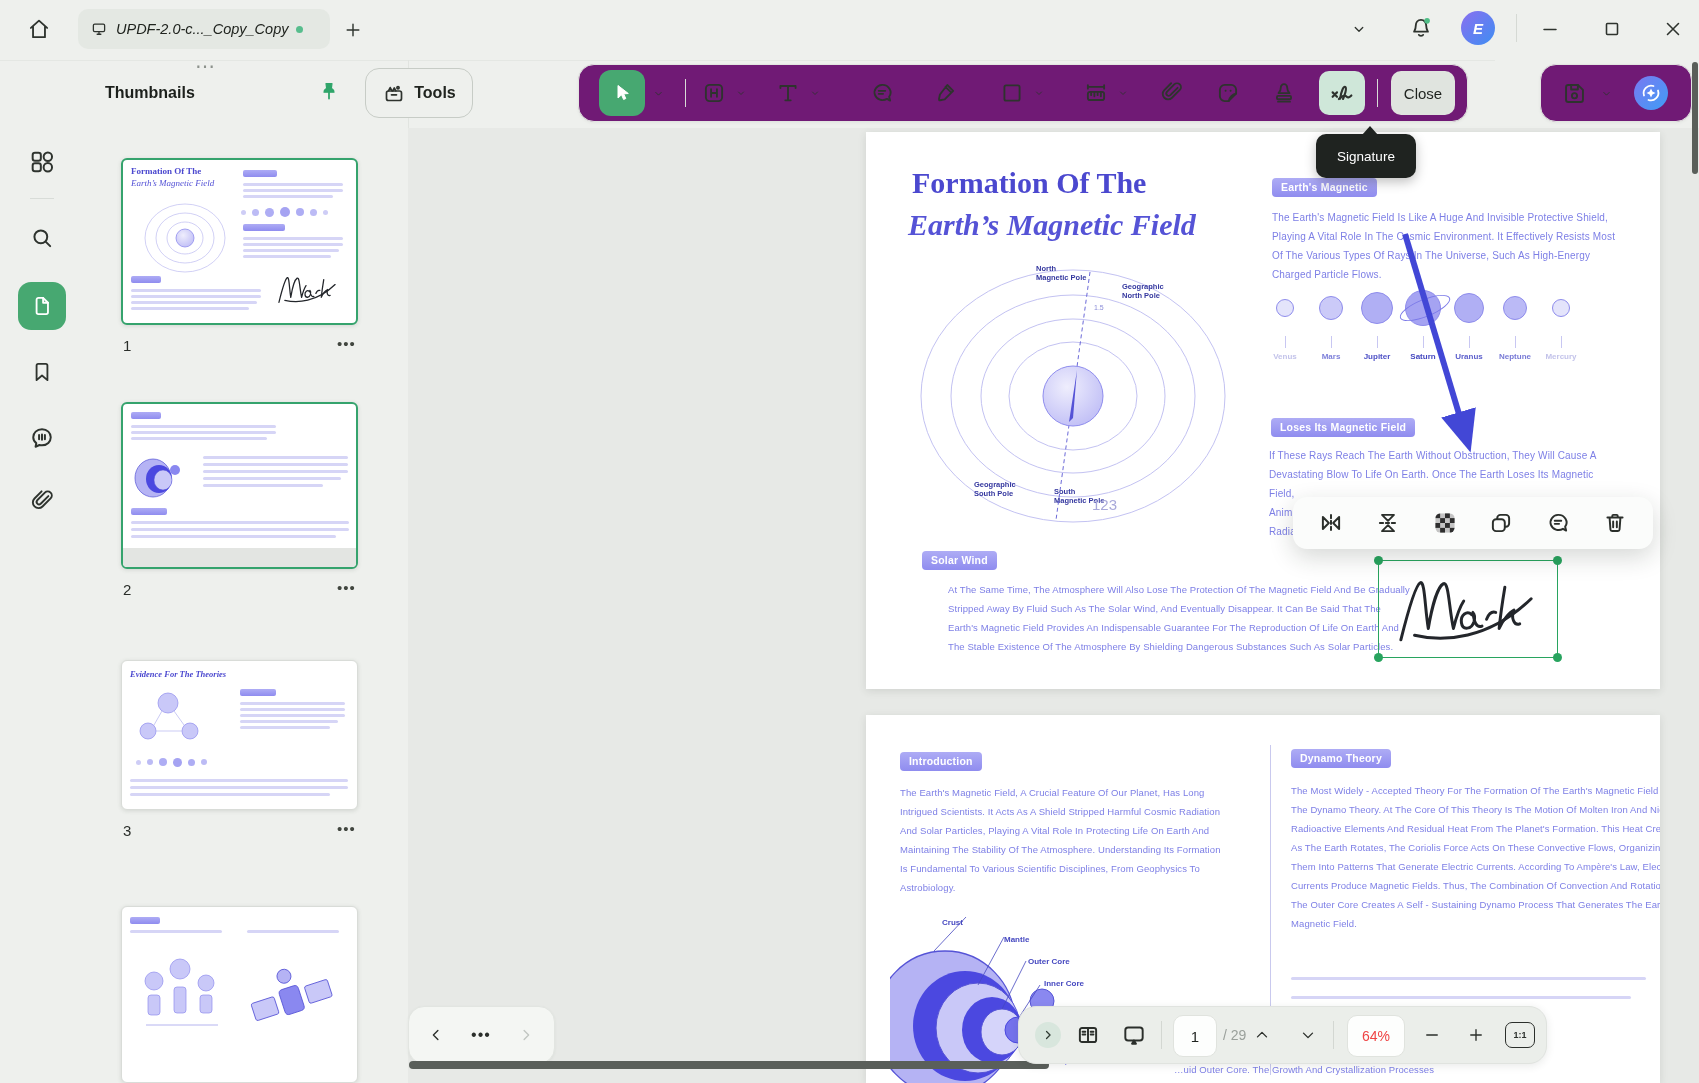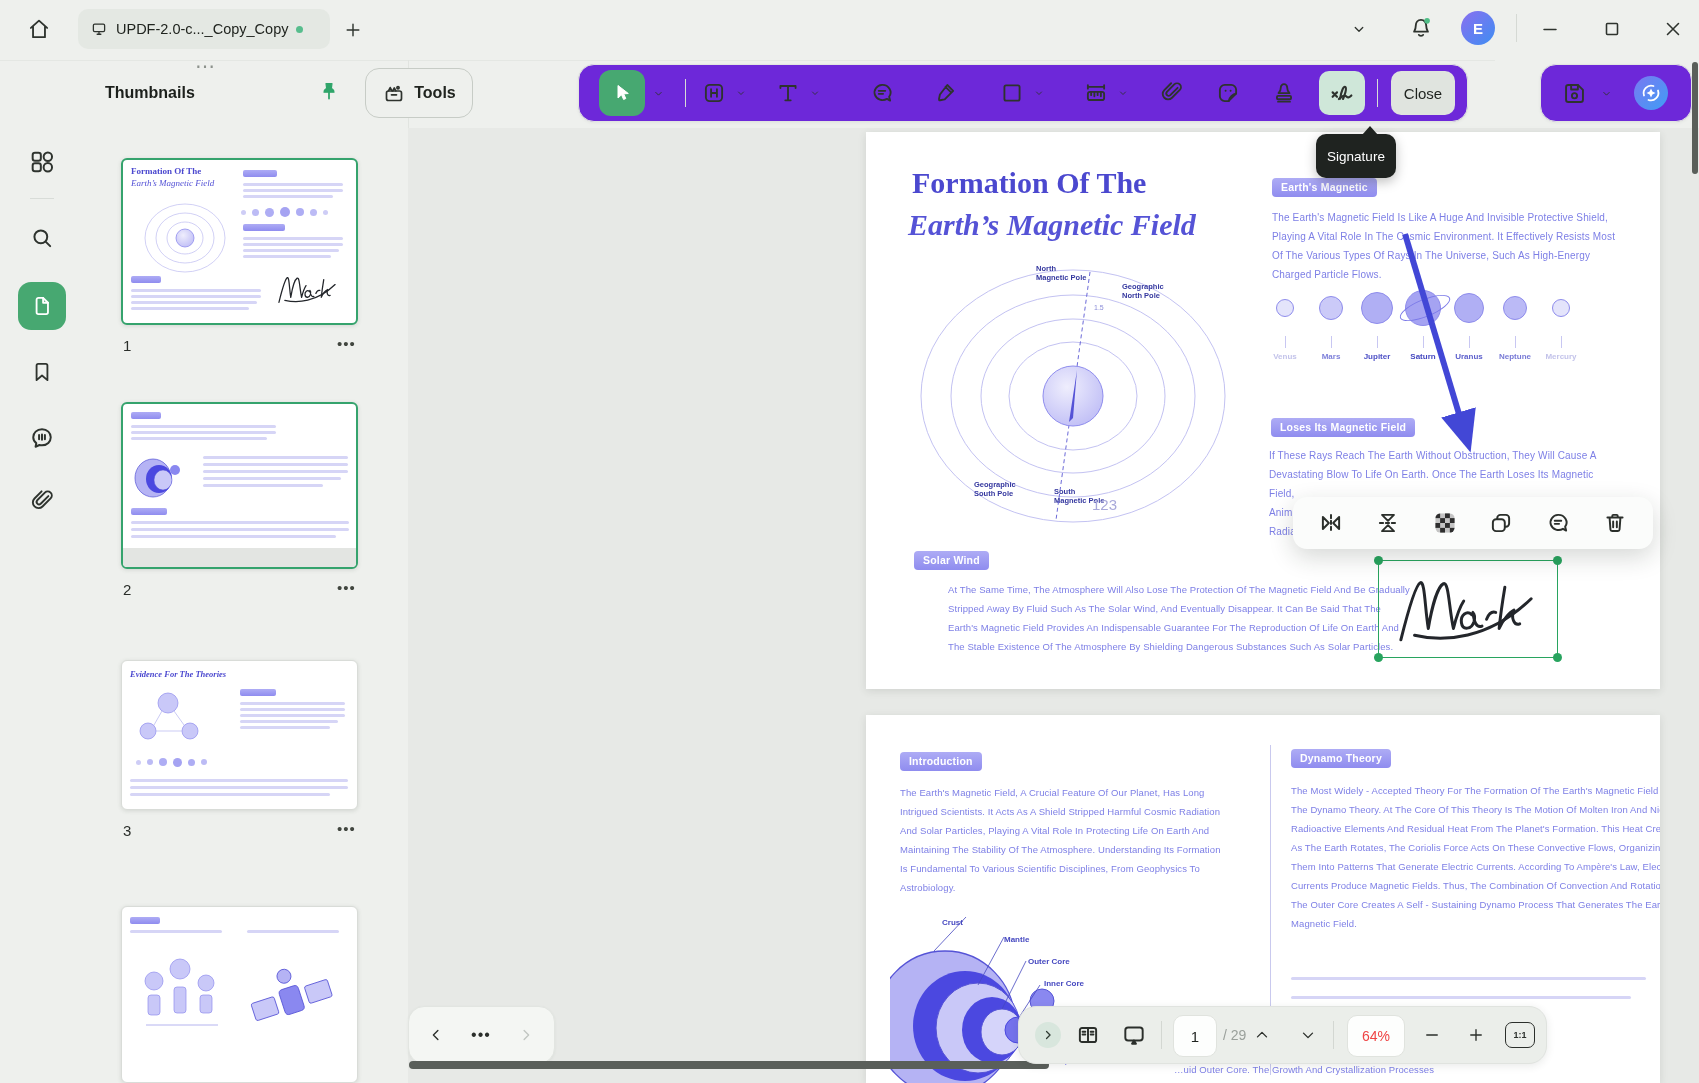--- a/index.html
+++ b/index.html
@@ -1,21 +1,21 @@
 <!DOCTYPE html>
 <html><head>
 <meta charset="utf-8">
 <style>
   html,body{margin:0;padding:0;background:#d8dbd6;}
   .app{position:relative;width:1699px;height:1083px;background:#eef0ed;overflow:hidden;
        font-family:"Liberation Sans",sans-serif;color:#20241f;}
   .abs{position:absolute;}
   svg.ic{fill:none;stroke:#2e332e;stroke-width:1.7;stroke-linecap:round;stroke-linejoin:round;display:block;}
   svg.icb{fill:none;stroke:#2b2f2b;stroke-width:1.8;stroke-linecap:round;stroke-linejoin:round;display:block;}
-  .pill{background:#6d28d9;border:1px solid #e2e5e1;border-radius:16px;box-shadow:0 1px 3px rgba(50,60,50,.06);}
+  .pill{background:#701a75;border:1px solid #e2e5e1;border-radius:16px;box-shadow:0 1px 3px rgba(50,60,50,.06);}
   .tool{display:flex;align-items:center;justify-content:center;border-radius:10px;}
   .chip{display:inline-block;font-size:10.5px;font-weight:bold;color:#fff;padding:3px 9px 4px;
         border-radius:4px;background:linear-gradient(180deg,#aeacf5,#8f8cef);letter-spacing:.2px;white-space:nowrap;}
   .pline{font-size:10px;color:#7d7fe6;letter-spacing:.15px;white-space:nowrap;height:19px;line-height:19px;}
   .pline9{font-size:9.5px;color:#7d7fe6;letter-spacing:.1px;white-space:nowrap;height:19px;line-height:19px;}
   .page{position:absolute;background:#fff;box-shadow:0 2px 8px rgba(55,65,55,.13);}
   .thumbcard{position:absolute;background:#fff;border-radius:6px;box-shadow:0 1px 4px rgba(55,65,55,.15);overflow:hidden;}
   .tbar{position:absolute;height:3px;background:#d6d5f6;border-radius:2px;}
   .tchip{position:absolute;border-radius:2px;background:linear-gradient(180deg,#aeacf5,#8f8cef);}
   .tlabel{position:absolute;font-size:15px;color:#2a2e2a;}
@@ -51,21 +51,21 @@
         <stop offset="0" stop-color="#7a78f2"></stop>
           <stop offset="1" stop-color="#3f9ef5"></stop>
       </linearGradient>
       <radialGradient id="sphg" cx="0.4" cy="0.35" r="0.9">
         <stop offset="0" stop-color="#efeefd"></stop>
           <stop offset="1" stop-color="#b3b1f4"></stop>
       </radialGradient>
     </defs>
   </svg>
 
-  <div class="abs" style="left:0;top:0;width:1495px;height:60px;border-bottom:1px solid #e4e7e3;">
+  <div class="abs" style="left:0;top:0;width:1495px;height:60px;border-bottom:1px solid #e4e7e3;font-style:italic;">
     <div class="abs tool" style="left:22px;top:12px;width:34px;height:34px;">
       <svg class="ic" width="26" height="26" viewBox="0 0 24 24">
           <path d="M4.5 11 L12 4.3 L19.5 11 M6.5 9.5 V19.5 H17.5 V9.5"></path>
         </svg>
     </div>
     <div class="abs" style="left:78px;top:9px;width:252px;height:40px;background:#e4e8e3;border-radius:10px;display:flex;align-items:center;padding:0 12px;box-sizing:border-box;cursor:pointer;">
       <svg class="ic" width="18" height="18" viewBox="0 0 24 24">
           <rect x="4.5" y="5.5" width="15" height="10" rx="1.8"></rect>
           <path d="M9.5 19 H14.5 M12 15.5 V19"></path>
         </svg>
@@ -519,21 +519,21 @@
 
     <div class="abs chip" style="left:405px;top:286px;">Loses Its Magnetic Field</div>
     <div class="abs" style="left:403px;top:314px;">
         <div class="pline">If These Rays Reach The Earth Without Obstruction, They Will Cause A</div>
         <div class="pline">Devastating Blow To Life On Earth. Once The Earth Loses Its Magnetic</div>
         <div class="pline">Field,</div>
         <div class="pline">Anim</div>
         <div class="pline">Radia</div>
       </div>
 
-    <div class="abs chip" style="left:48px;top:419px;">Solar Wind</div>
+    <div class="abs chip" style="left:56px;top:419px;">Solar Wind</div>
     <div class="abs" style="left:54px;top:448px;margin-left:28px;">
         <div class="pline9">At The Same Time, The Atmosphere Will Also Lose The Protection Of The Magnetic Field And Be Gradually</div>
         <div class="pline9">Stripped Away By Fluid Such As The Solar Wind, And Eventually Disappear. It Can Be Said That The</div>
         <div class="pline9">Earth's Magnetic Field Provides An Indispensable Guarantee For The Reproduction Of Life On Earth And</div>
         <div class="pline9">The Stable Existence Of The Atmosphere By Shielding Dangerous Substances Such As Solar Particles.</div>
       </div>
   </div>
 
   <svg class="abs" style="left:1383px;top:222px;pointer-events:none;" width="120" height="265" viewBox="0 0 120 265">
     <defs>
@@ -599,21 +599,21 @@
           <path d="M9 10 H15 M9 12.8 H13"></path>
         </svg>
     </div>
     <div class="tool" style="width:36px;height:36px;cursor:pointer;">
       <svg class="icb" width="26" height="26" viewBox="0 0 24 24">
           <path d="M5 7 H19 M9.5 7 V5.5 A1 1 0 0 1 10.5 4.5 H13.5 A1 1 0 0 1 14.5 5.5 V7 M7 7 L7.8 18 A1.5 1.5 0 0 0 9.3 19.4 H14.7 A1.5 1.5 0 0 0 16.2 18 L17 7 M10.3 10.5 V16 M13.7 10.5 V16"></path>
         </svg>
     </div>
   </div>
 
-  <div class="abs" style="left:1316px;top:134px;width:80px;height:44px;background:#1f2320;border-radius:10px;display:flex;align-items:center;justify-content:center;box-shadow:0 4px 12px rgba(0,0,0,.25);">
+  <div class="abs" style="left:1316px;top:134px;width:100px;height:44px;background:#1f2320;border-radius:10px;display:flex;align-items:center;justify-content:center;box-shadow:0 4px 12px rgba(0,0,0,.25);">
     <div style="position:absolute;top:-8px;left:46px;width:0;height:0;border-left:8px solid transparent;border-right:8px solid transparent;border-bottom:9px solid #1f2320;"></div>
     <span style="color:#fff;font-size:13.5px;">Signature</span>
   </div>
 
   <div class="page" style="left:866px;top:715px;width:794px;height:368px;overflow:hidden;">
     <div class="abs chip" style="left:34px;top:37px;">Introduction</div>
     <div class="abs" style="left:34px;top:68px;">
         <div class="pline9">The Earth's Magnetic Field, A Crucial Feature Of Our Planet, Has Long</div>
         <div class="pline9">Intrigued Scientists. It Acts As A Shield Stripped Harmful Cosmic Radiation</div>
         <div class="pline9">And Solar Particles, Playing A Vital Role In Protecting Life On Earth And</div>

